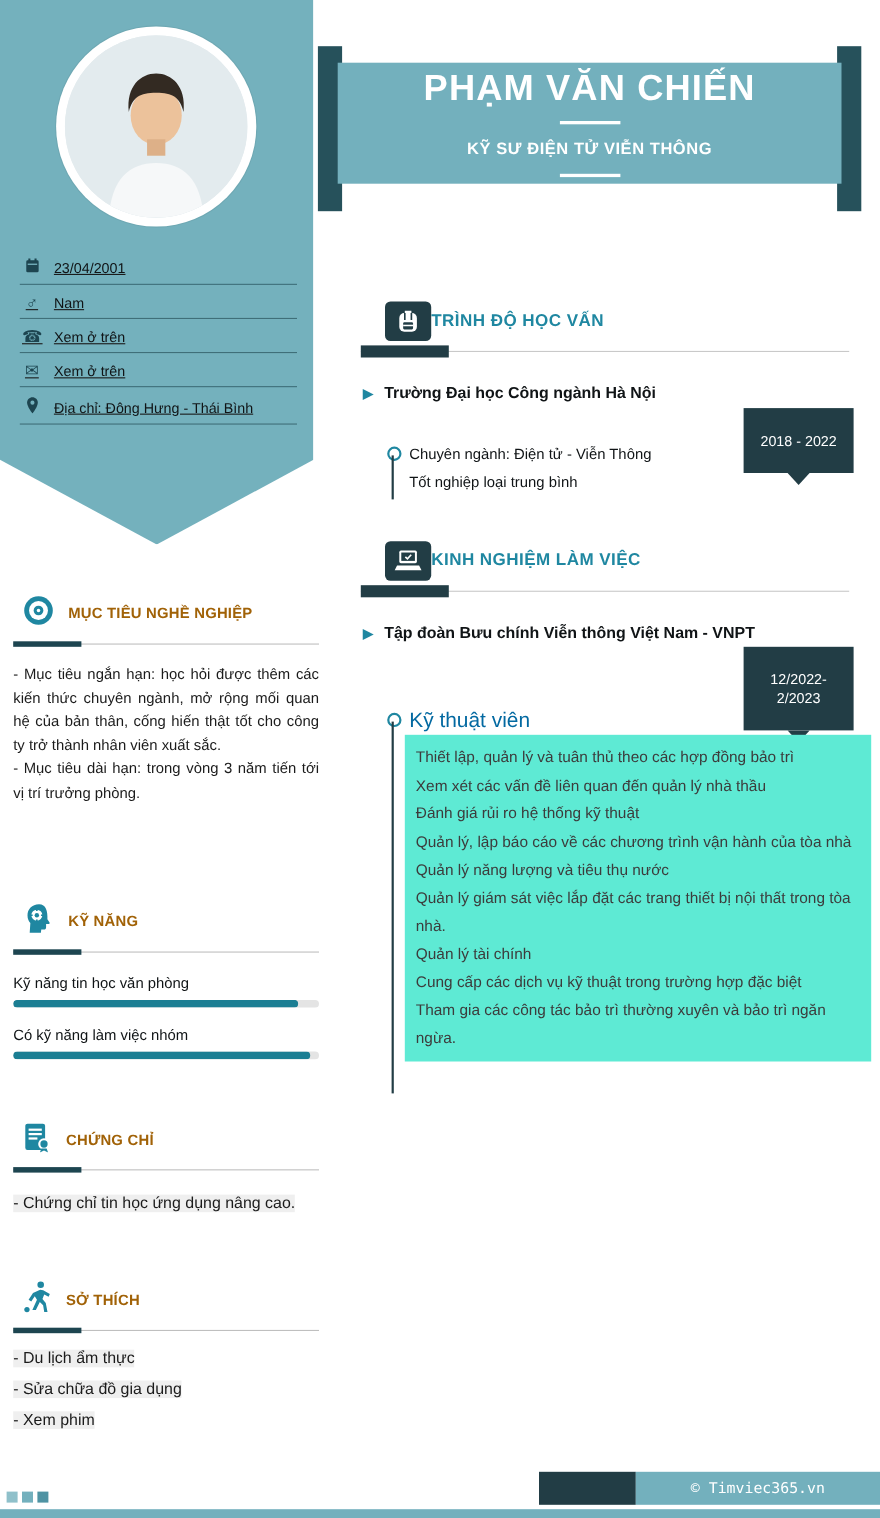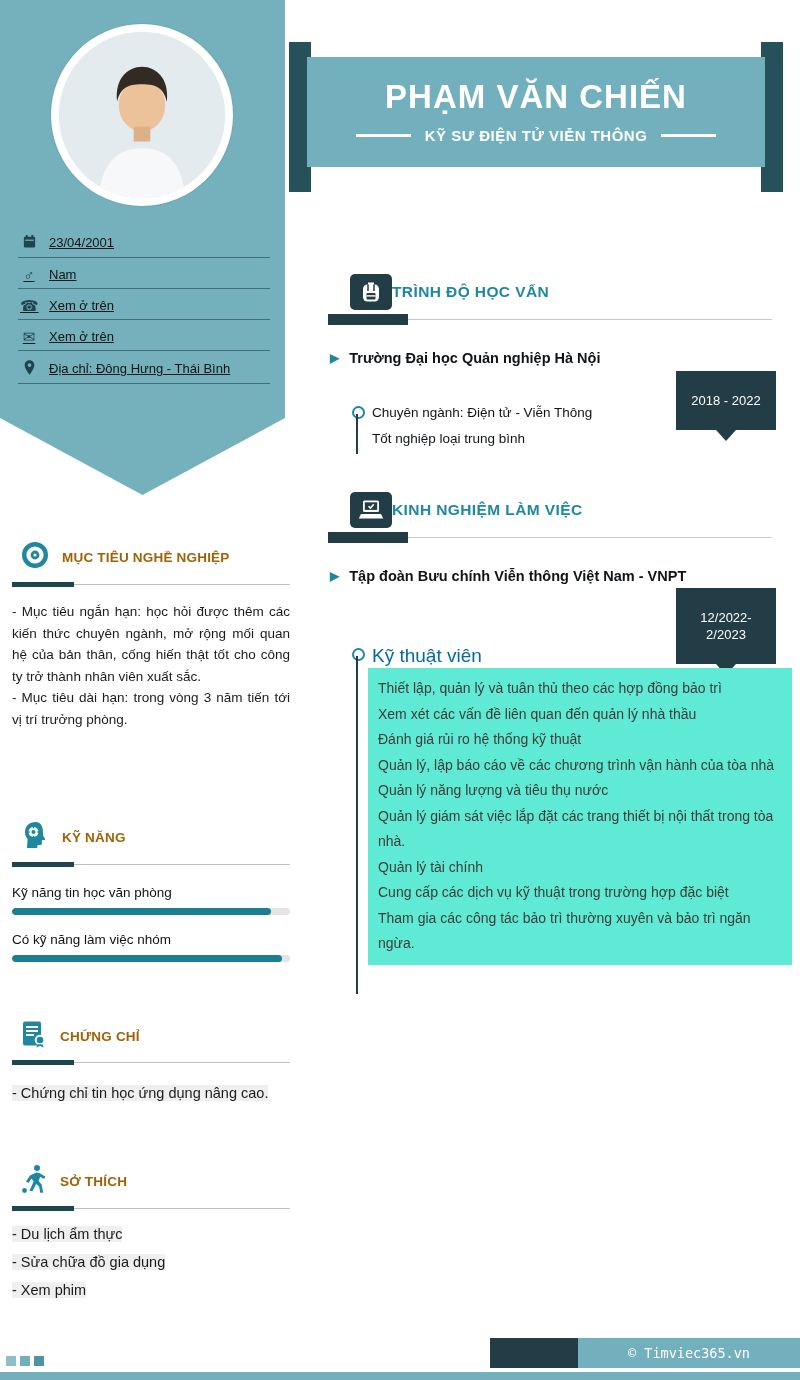--- a/index.html
+++ b/index.html
@@ -35,21 +35,21 @@
   .hl{background:#efefef;}
   .cert-body{margin-top:15px;font-size:14.5px;line-height:1.7;text-align:justify;}
   .hobby-item{margin-top:7px;font-size:14.5px;line-height:1.45;}
 
   
   .ribbon-tab{position:absolute;top:42px;width:22px;height:150px;background:#26515b;}
   .tab-l{left:289px;} .tab-r{left:761px;}
   .ribbon-main{position:absolute;left:307px;top:57px;width:458px;height:110px;background:#73b0bd;
     display:flex;flex-direction:column;align-items:center;justify-content:center;gap:14px;}
   .cv-name{color:#fff;font-weight:bold;font-size:33px;letter-spacing:1px;line-height:1;}
-  .cv-sub{display:flex;align-items:center;gap:14px;}
+  .cv-sub{display:flex;align-items:center;gap:14px;flex-direction:column;}
   .cv-sub .dash{width:55px;height:3px;background:#fff;}
   .cv-title{color:#fff;font-weight:bold;font-size:15px;letter-spacing:.5px;}
 
   
   .main-head{position:absolute;left:350px;display:flex;align-items:center;gap:0;}
   .sq-icon{width:42px;height:36px;background:#223d45;border-radius:5px;
     display:flex;align-items:center;justify-content:center;}
   .main-title{color:#1f87a1;font-weight:bold;font-size:15.5px;letter-spacing:.4px;}
   .main-div{position:absolute;left:328px;width:444px;height:11px;}
   .main-div .line{position:absolute;left:0;right:0;top:5px;height:1px;background:#c9c9c9;}
@@ -250,21 +250,21 @@
     </span>
     <span class="main-title">TRÌNH ĐỘ HỌC VẤN</span>
   </div>
   <div class="main-div" style="top:314px;">
       <div class="line"></div>
       <div class="bar"></div>
     </div>
 
   <div class="entry-title" style="top:350px;">
     <span class="tri-bullet">▶</span>
-    <span>Trường Đại học Quản nghiệp Hà Nội</span>
+    <span>Trường Đại học Công ngành Hà Nội</span>
   </div>
 
   <div class="date-badge" style="top:371px;">
     <span>2018 - 2022</span>
     <span class="tri"></span>
   </div>
 
   <div class="tl-dot" style="left:352px;top:406px;"></div>
   <div class="tl-line" style="left:356px;top:414px;height:40px;"></div>
   <div class="tl-text" style="top:400px;">

